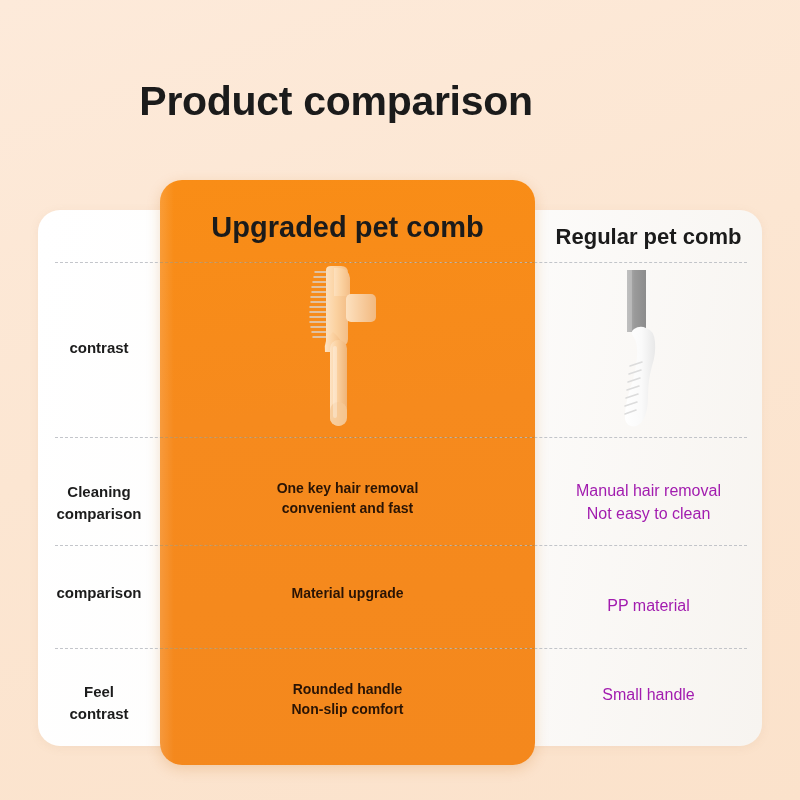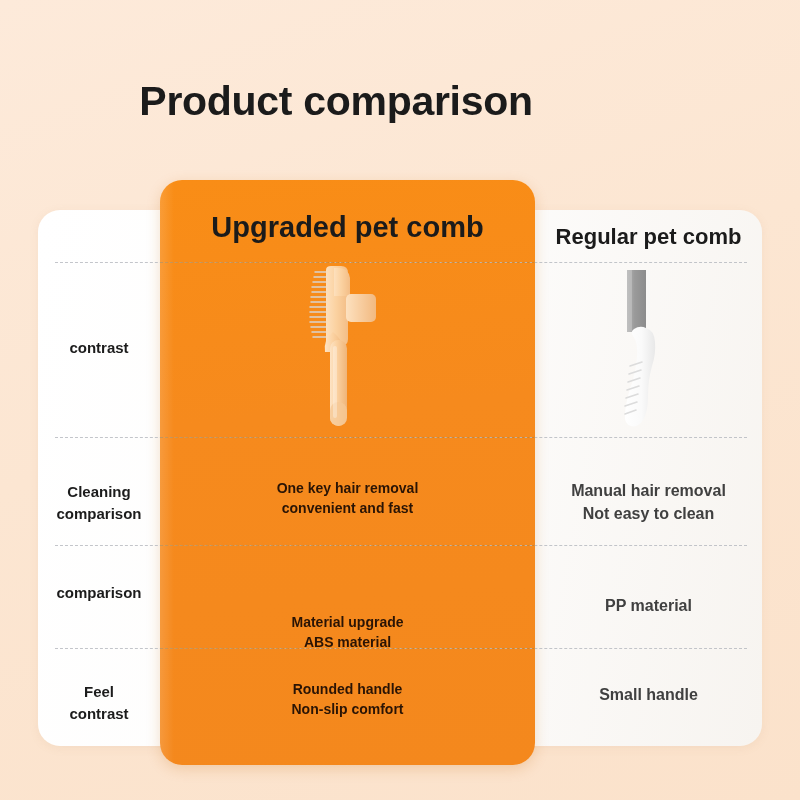--- a/index.html
+++ b/index.html
@@ -124,22 +124,22 @@
     line-height: 1.42;
   }
 
   
   .cell-regular {
     position: absolute;
     left: 535px;
     width: 227px;
     text-align: center;
     font-size: 16px;
-    font-weight: bold;
-    color: #404040;
+    font-weight: normal;
+    color: #a21caf;
     line-height: 1.42;
   }
 
   
   #upgraded-comb-image {
     position: absolute;
     left: 160px;
     top: 262px;
     width: 375px;
     height: 175px;
@@ -276,23 +276,22 @@
   <div>convenient and fast</div>
 </div>
 <div class="cell-regular" style="top:480px;">
   <div>Manual hair removal</div>
   <div>Not easy to clean</div>
 </div>
 
 <div class="row-label" style="top:582px;">
   <div>comparison</div>
 </div>
-<div class="cell-upgraded" style="top:584px;margin-top:29px;">
+<div class="cell-upgraded" style="top:584px;">
   <div>Material upgrade</div>
-  <div>ABS material</div>
 </div>
 <div class="cell-regular" style="top:595px;">
   <div>PP material</div>
 </div>
 
 <div class="row-label" style="top:681px;">
   <div>Feel</div>
   <div>contrast</div>
 </div>
 <div class="cell-upgraded" style="top:680px;">

